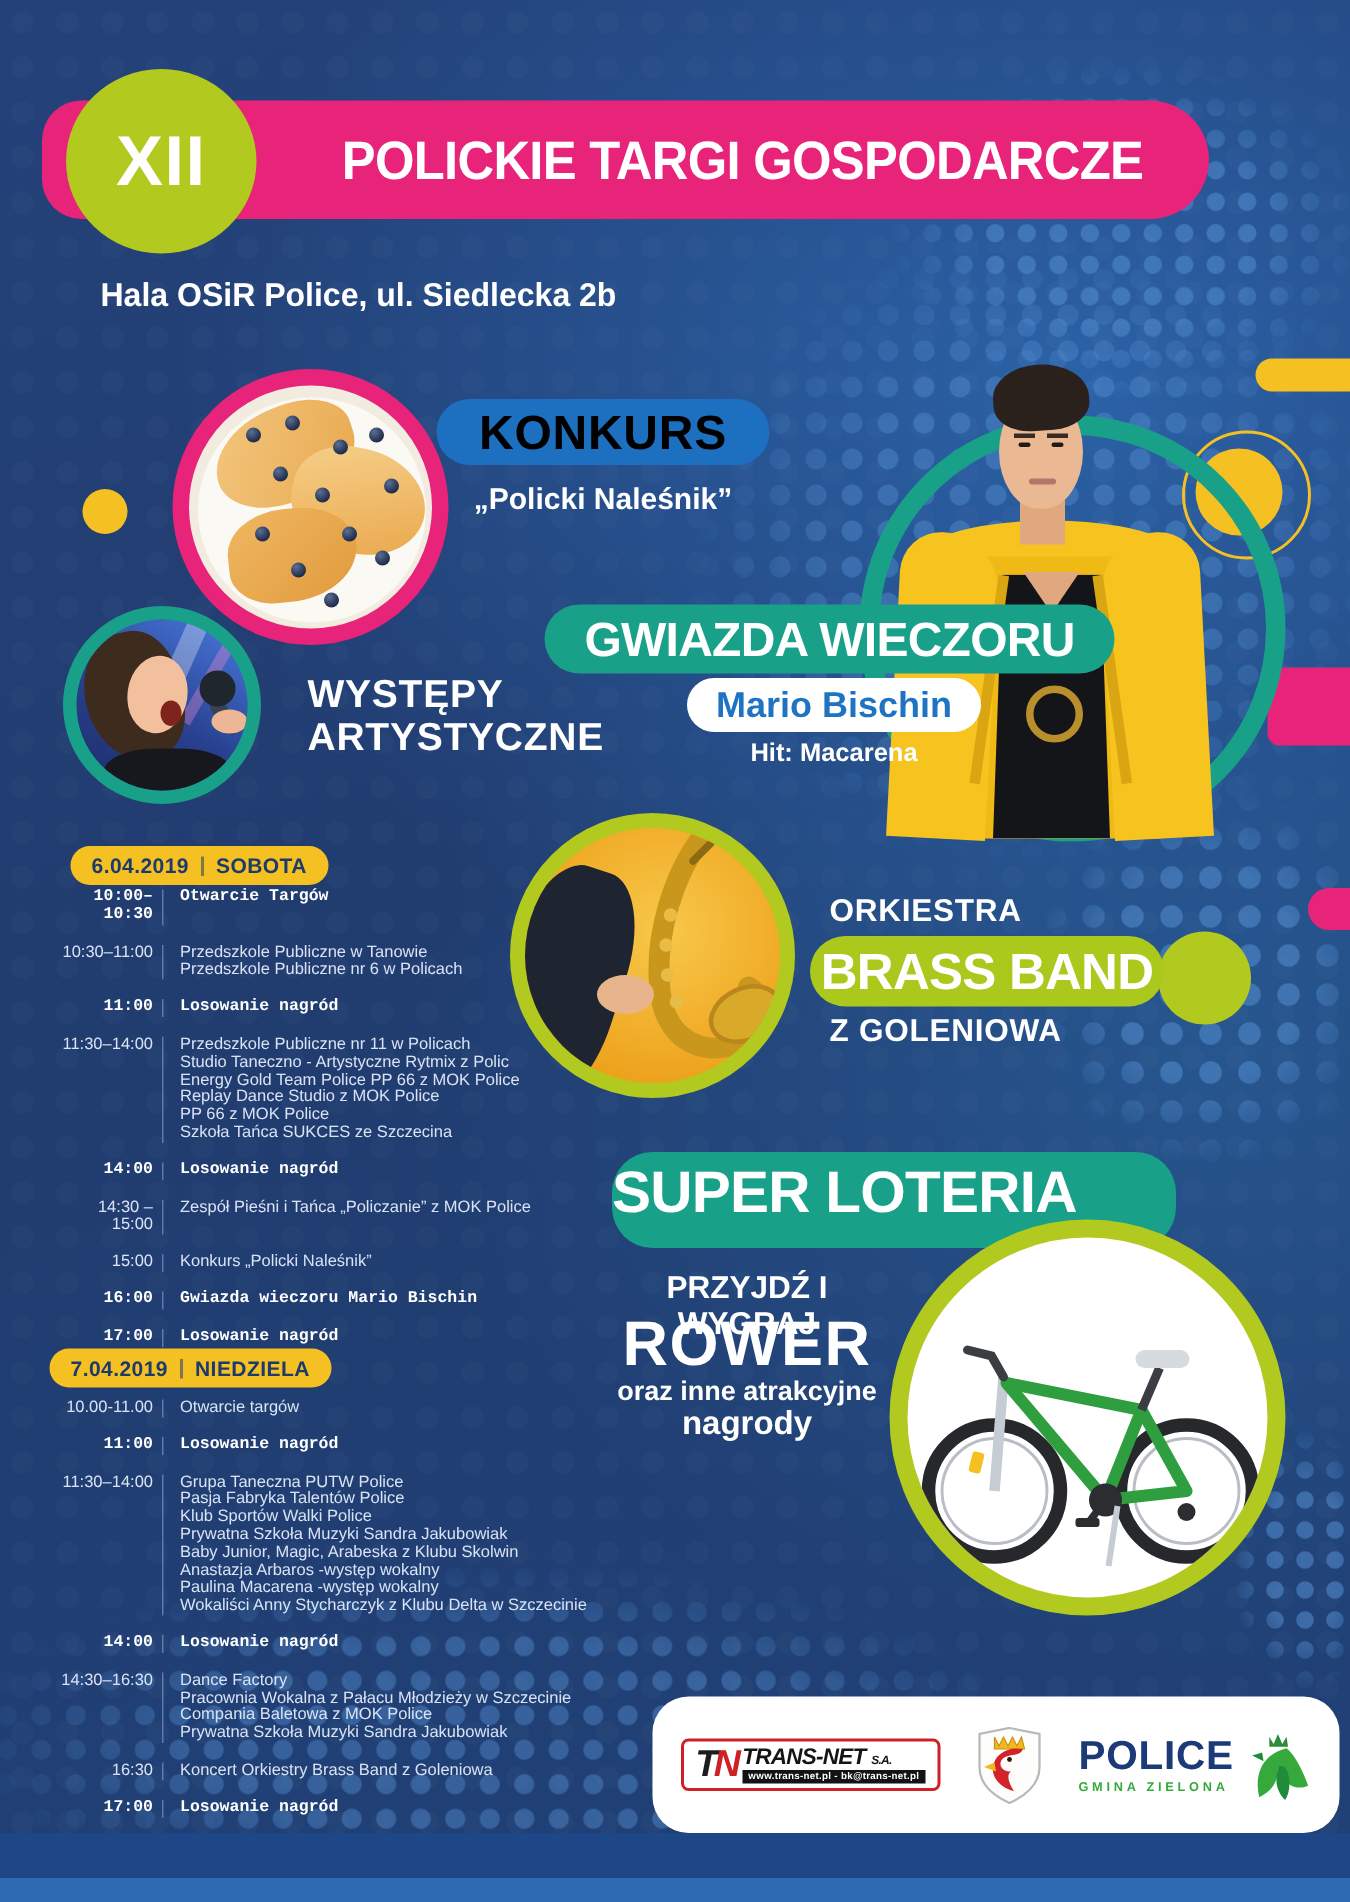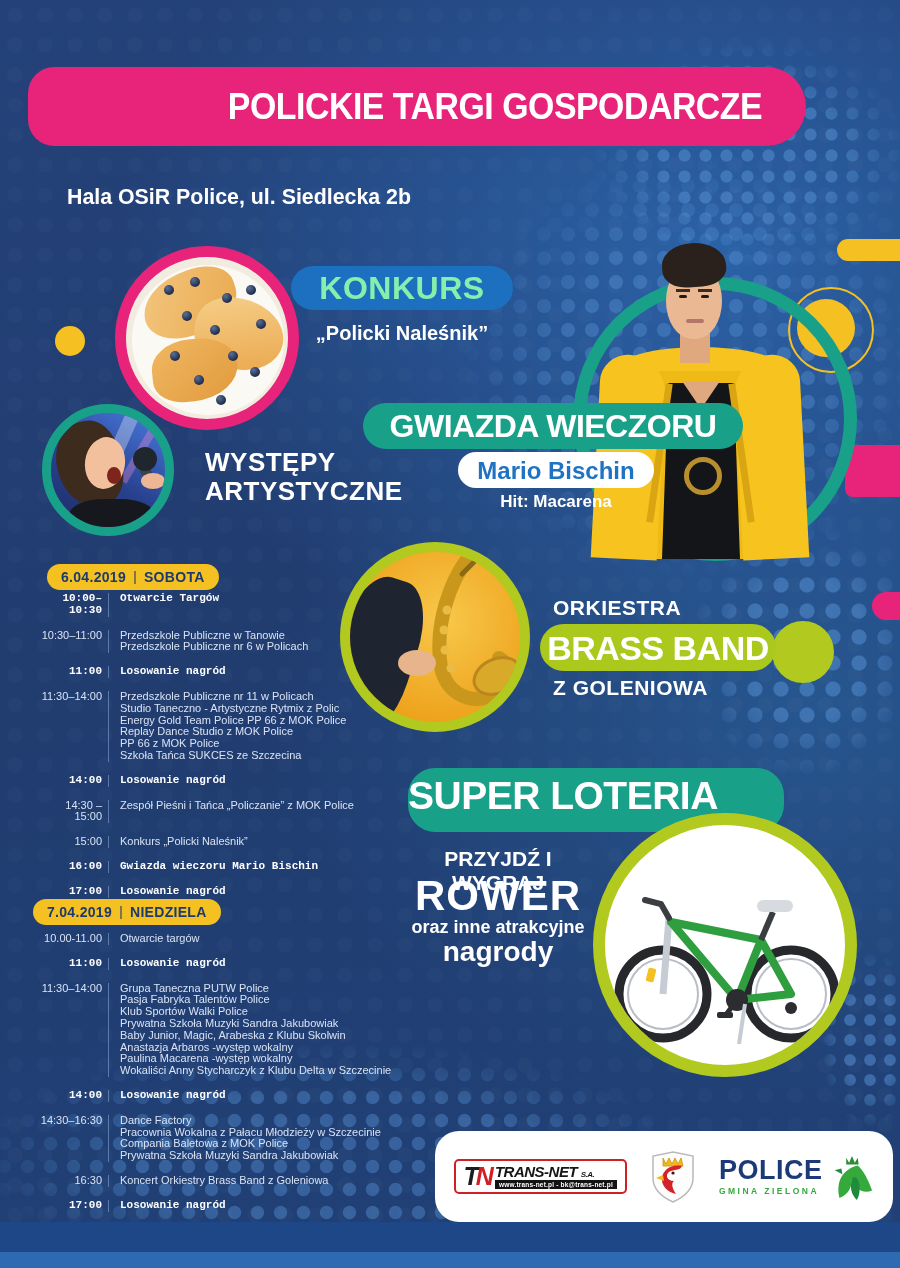--- a/index.html
+++ b/index.html
@@ -45,21 +45,21 @@
   
   .pancake-circle{left:115px;top:246px;width:184px;height:184px;box-sizing:border-box;border:11px solid #e8237a;
     border-radius:50%;background:#f2ece0;overflow:hidden;z-index:5;}
   .plate{left:6px;top:8px;width:152px;height:150px;border-radius:50%;background:#fbf9f3;}
   .crepe{border-radius:60% 40% 55% 45%;}
   .c1{left:16px;top:14px;width:96px;height:64px;background:linear-gradient(120deg,#f3c67e,#e9a94f);transform:rotate(-18deg);}
   .c2{left:68px;top:42px;width:90px;height:70px;background:linear-gradient(160deg,#f6d08c,#eaa74b);transform:rotate(12deg);border-radius:45% 55% 50% 50%;}
   .c3{left:26px;top:82px;width:86px;height:62px;background:linear-gradient(140deg,#efb863,#e29a3c);transform:rotate(-6deg);border-radius:50% 50% 60% 40%;}
   .berry{width:10px;height:10px;border-radius:50%;background:radial-gradient(circle at 35% 30%,#5a6f96,#202c4a 70%);}
   .konkurs-banner{left:291px;top:266px;width:222px;height:44px;background:#1d70bf;border-radius:24px;z-index:4;
-    color:#86efac;font-weight:bold;font-size:32px;text-align:center;line-height:45px;letter-spacing:.5px;}
+    color:#000000;font-weight:bold;font-size:32px;text-align:center;line-height:45px;letter-spacing:.5px;}
   .konkurs-sub{left:291px;top:322px;width:222px;z-index:4;color:#fff;font-weight:bold;font-size:20px;text-align:center;}
 
   
   .singer-circle{left:42px;top:404px;width:132px;height:132px;box-sizing:border-box;border:9px solid #19a089;border-radius:50%;
     overflow:hidden;z-index:5;background:linear-gradient(210deg,#4a7be0 0%,#28418f 55%,#1d2c66 100%);}
   .streak1{left:60px;top:-10px;width:14px;height:90px;background:rgba(255,255,255,.3);transform:rotate(24deg);}
   .streak2{left:88px;top:-6px;width:8px;height:80px;background:rgba(240,140,210,.35);transform:rotate(30deg);}
   .hair-s{left:6px;top:8px;width:64px;height:86px;background:#3d2b1e;border-radius:50% 45% 40% 55%;transform:rotate(-12deg);}
   .face-s{left:34px;top:24px;width:40px;height:52px;background:#f2c09c;border-radius:50%;transform:rotate(8deg);}
   .mouth-s{left:56px;top:54px;width:14px;height:17px;background:#7e241d;border-radius:50%;}
@@ -105,21 +105,21 @@
     color:#fff;font-weight:bold;font-size:34px;text-align:center;line-height:48px;letter-spacing:-.5px;}
   .zgoleniowa{left:553px;top:676px;z-index:4;color:#fff;font-weight:bold;font-size:21px;letter-spacing:.5px;}
 
   
   .loteria-banner{left:408px;top:768px;width:376px;height:64px;background:#19a089;border-radius:27px;z-index:4;
     color:#fff;font-weight:bold;font-size:39px;line-height:55px;letter-spacing:-.5px;}
   .lot-line{left:406px;width:184px;z-index:6;color:#fff;font-weight:bold;text-align:center;}
   .lot1{top:847px;font-size:21px;}
   .lot2{top:872px;font-size:42px;letter-spacing:1px;}
   .lot3{top:917px;font-size:18px;}
-  .lot4{top:936px;font-size:28px;}
+  .lot4{top:936px;font-size:22px;}
   .bike-circle{left:593px;top:813px;width:264px;height:264px;box-sizing:border-box;border:12px solid #b2c91f;border-radius:50%;
     background:#fff;overflow:hidden;z-index:5;}
 
   
   .day-pill{height:26px;background:#f5c122;border-radius:13px;z-index:4;display:inline-flex;align-items:center;
     padding:0 14px;color:#1c3a6e;font-weight:bold;font-size:14px;letter-spacing:.3px;}
   .pill-sep{display:inline-block;width:2px;height:13px;background:rgba(28,58,110,.55);margin:0 8px;}
   .sat-pill{left:47px;top:564px;}
   .sun-pill{left:33px;top:899px;}
   .sch-rows{z-index:4;width:382px;}
@@ -151,20 +151,21 @@
 
 <div class="poster">
   <div class="hexes"></div>
   <div class="dots d1"></div>
   <div class="dots d2"></div>
   <div class="dots d3"></div>
   <div class="dots d4"></div>
   <div class="dots d5"></div>
 
   <div class="abs pink-banner"></div>
+  <div class="abs edition-circle">XII</div>
   <div class="abs title">POLICKIE TARGI GOSPODARCZE</div>
   <div class="abs venue">Hala OSiR Police, ul. Siedlecka 2b</div>
 
   <div class="abs dot-yellow-left"></div>
   <div class="abs bar-yellow-tr"></div>
   <div class="abs ring-yellow-r"></div>
   <div class="abs circle-yellow-r"></div>
   <div class="abs rect-pink-r"></div>
   <div class="abs bar-pink-br"></div>
   <div class="abs circle-lime-br"></div>

